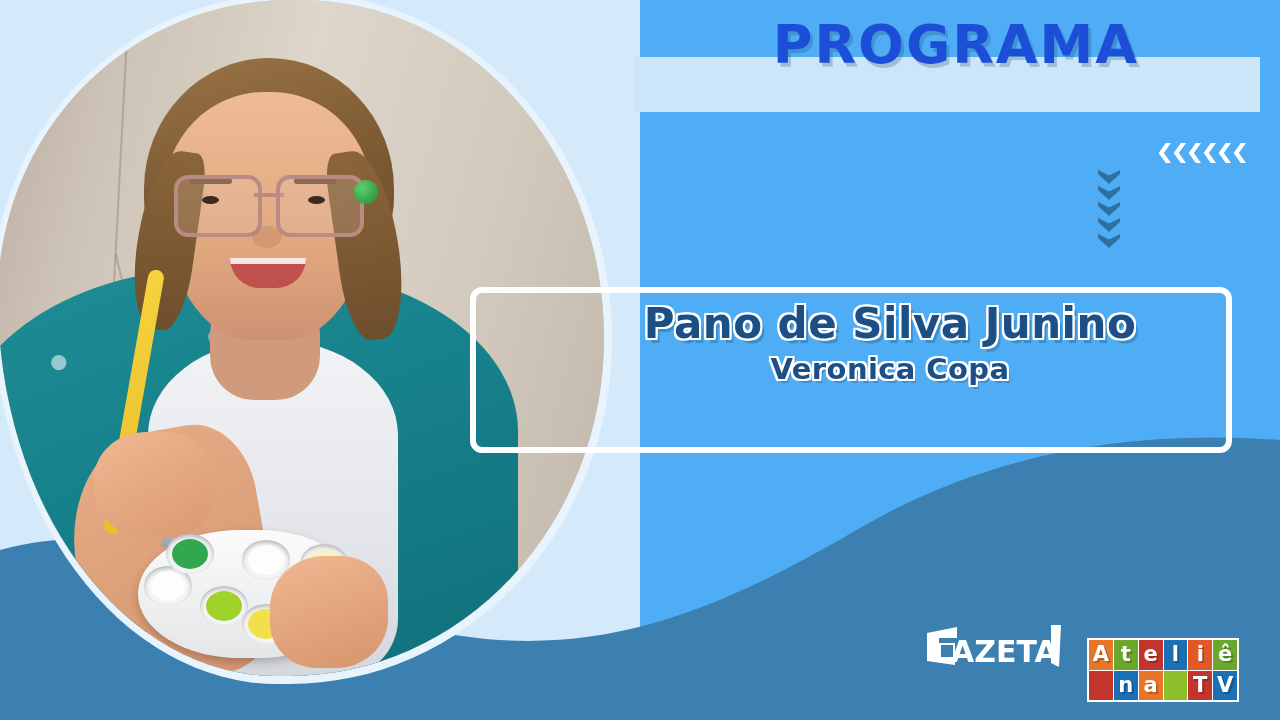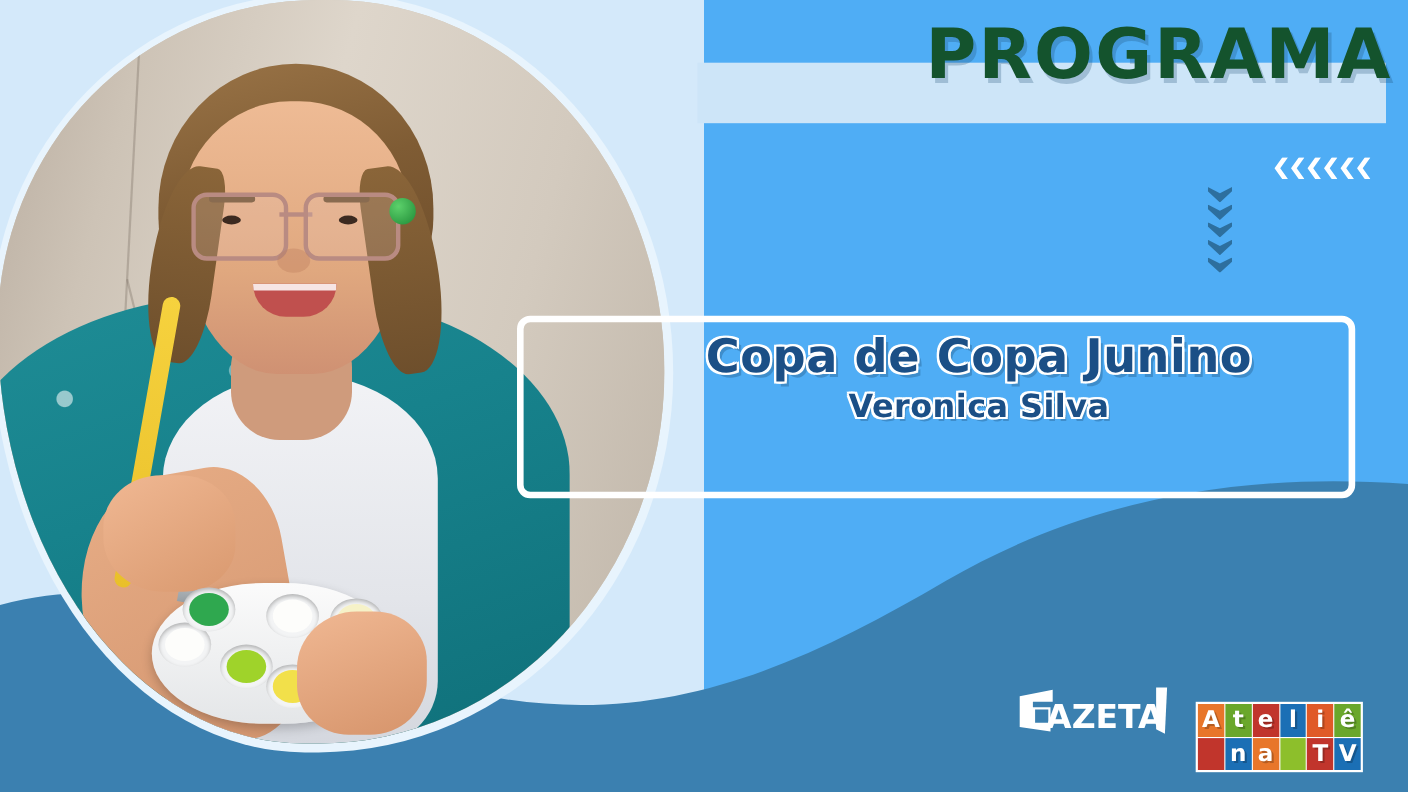--- a/index.html
+++ b/index.html
@@ -290,24 +290,24 @@
     left: 634px; top: 57px;
     width: 626px; height: 55px;
     background: #cde5f8;
   }
   .programa-text {
     position: absolute;
     left: 646px; top: 18px;
     width: 620px;
     font-family: "DejaVu Sans", sans-serif;
     font-weight: 700;
-    font-size: 63px;
+    font-size: 54px;
     letter-spacing: 2px;
-    color: #14532d;
-    text-align: right;
+    color: #1d4ed8;
+    text-align: center;
     line-height: 1;
     text-shadow: 3px 4px 0 rgba(24,70,106,.25);
     white-space: nowrap;
   }
 
   
   .chev-row {
     position: absolute;
     left: 1158px; top: 143px;
     display: flex;
@@ -502,22 +502,22 @@
   <div class="chev-col">
     <span class="chev"></span>
     <span class="chev"></span>
     <span class="chev"></span>
     <span class="chev"></span>
     <span class="chev"></span>
   </div>
 
   <div class="title-panel"></div>
   <div class="title-text-wrap">
-    <div class="title-main">Copa de Copa Junino</div>
-    <div class="title-sub">Veronica Silva</div>
+    <div class="title-main">Pano de Silva Junino</div>
+    <div class="title-sub">Veronica Copa</div>
   </div>
 
   <div class="logo-gazeta">
     <svg viewBox="0 0 146 46" aria-hidden="true" style="display:block;width:100%;height:100%">
       <path d="M2,10 L32,4 L32,15 L14,15 L14,20 L30,20 L30,42 L2,38 Z" fill="#ffffff"></path>
       <path d="M16,22 L28,22 L28,34 L16,34 Z" fill="#3b80b0"></path>
       <text x="26" y="39" font-family="DejaVu Sans, sans-serif" font-size="30" font-weight="700" fill="#ffffff" letter-spacing="0">AZETA</text>
       <path d="M126,2 L136,2 L134,44 L126,40 Z" fill="#ffffff"></path>
     </svg>
   </div>

